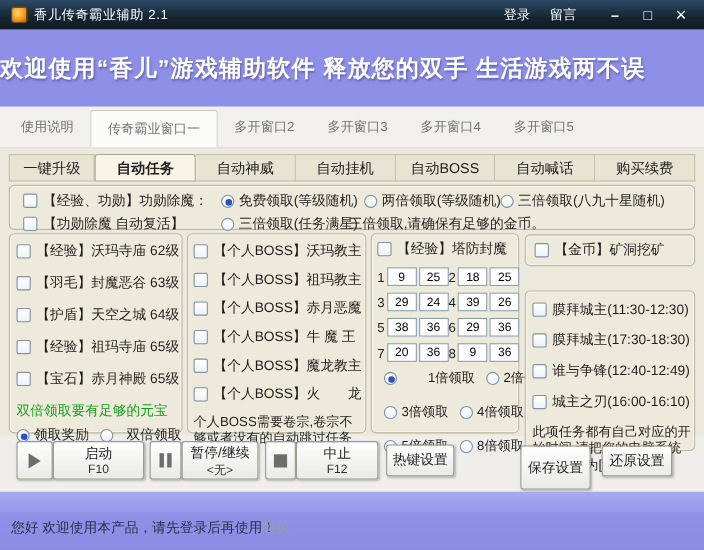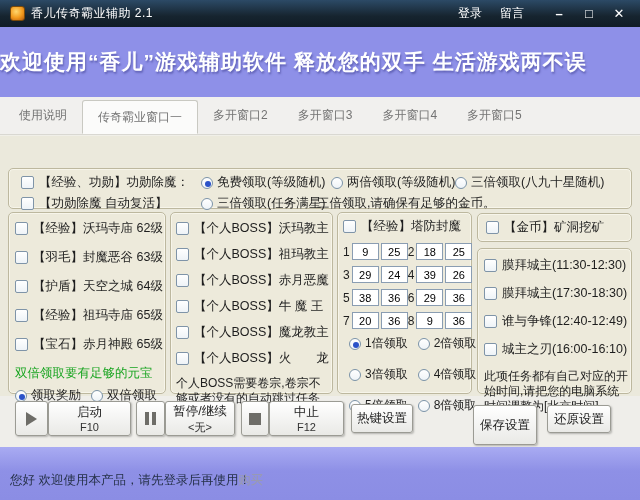--- a/index.html
+++ b/index.html
@@ -41,21 +41,21 @@
     box-shadow:0 -1px 0 #fff inset;font-weight:bold;}
   
   .gbox{position:absolute;background:#edeadb;border:1px solid #bdb89f;border-radius:5px;
     box-shadow:inset 0 0 0 1px #f7f5ea;}
   .merit-box{top:32px;left:8px;width:624px;height:41px;}
   .merit-row{position:relative;height:17px;margin-top:4px;}
   .quest-box{top:76px;left:8px;width:158px;height:182px;padding:7px 6px 0 6px;}
   .boss-box{top:76px;left:170px;width:163px;height:182px;padding:7px 5px 9px 5px;}
   .tower-box{top:76px;left:337px;width:135px;height:182px;padding:5px 4px 0 5px;}
   .mine-box{top:77px;left:477px;width:155px;height:29px;display:flex;align-items:center;padding-left:8px;}
-  .daily-box{top:112px;left:477px;width:155px;height:146px;padding:8px 1px 0 6px;}
+  .daily-box{top:128px;left:477px;width:155px;height:146px;padding:8px 1px 0 6px;}
   
   .chk-row{display:flex;align-items:center;margin-bottom:12px;white-space:nowrap;}
   .boss-box .chk-row{margin-bottom:9px;}
   .daily-box .chk-row{margin-bottom:11px;}
   .cb{flex:0 0 13px;width:13px;height:13px;background:linear-gradient(#fff,#eef3f7);
     border:1px solid #7f94a8;border-radius:2px;margin-right:5px;cursor:pointer;}
   .rd{display:inline-block;width:12px;height:12px;background:linear-gradient(#fff,#eef3f7);
     border:1px solid #7b93a8;border-radius:50%;margin-right:4px;position:relative;
     vertical-align:-2px;cursor:pointer;flex:0 0 12px;}
   .rd.sel::after{content:"";position:absolute;left:3px;top:3px;width:6px;height:6px;
@@ -116,20 +116,29 @@
   <div class="mtab active">传奇霸业窗口一</div>
   <div class="mtab">多开窗口2</div>
   <div class="mtab">多开窗口3</div>
   <div class="mtab">多开窗口4</div>
   <div class="mtab">多开窗口5</div>
 </div>
 
 <div class="page">
   <div class="page-lower"></div>
 
+  <div class="subtabs">
+    <div class="stab">一键升级</div>
+    <div class="stab active">自动任务</div>
+    <div class="stab">自动神威</div>
+    <div class="stab">自动挂机</div>
+    <div class="stab">自动BOSS</div>
+    <div class="stab">自动喊话</div>
+    <div class="stab">购买续费</div>
+  </div>
 
   <div class="gbox merit-box">
     <div class="merit-row">
       <span class="abs" style="left:12px;">
         <span class="cb"></span>
         <span class="lbl">【经验、功勋】功勋除魔：</span>
       </span>
       <span class="abs" style="left:192px;">
         <span class="rd sel"></span>
         <span class="lbl">免费领取(等级随机)</span>
@@ -178,21 +187,21 @@
     <div class="chk-row">
       <span class="cb"></span>
       <span class="lbl">【宝石】赤月神殿 65级</span>
     </div>
     <div class="note-green">双倍领取要有足够的元宝</div>
     <div class="radio-row">
       <span class="radio-row">
         <span class="rd sel"></span>
         <span class="lbl">领取奖励</span>
       </span>
-      <span class="radio-row" style="margin-left:10px;">
+      <span class="radio-row" style="margin-left:10px;gap:8px;">
         <span class="rd"></span>
         <span class="lbl">双倍领取</span>
       </span>
     </div>
   </div>
 
   <div class="gbox boss-box">
     <div class="chk-row">
       <span class="cb"></span>
       <span class="lbl">【个人BOSS】沃玛教主</span>
@@ -256,21 +265,21 @@
       <span class="t-i">7</span>
       <input class="t-in" value="20" style="">
       <input class="t-in" value="36" style="">
       <span class="t-gap"></span>
       <span class="t-i">8</span>
       <input class="t-in" value="9" style="">
       <input class="t-in" value="36" style="">
     </div>
     <div class="tower-radios">
       <div class="radio-row">
-        <span class="radio-row" style="margin-left:6px;">
+        <span class="radio-row" style="margin-left:6px;gap:24px;">
           <span class="rd sel"></span>
           <span class="lbl">1倍领取</span>
         </span>
         <span class="radio-row r2">
           <span class="rd"></span>
           <span class="lbl">2倍领取</span>
         </span>
       </div>
       <div class="radio-row">
         <span class="radio-row" style="margin-left:6px;">

